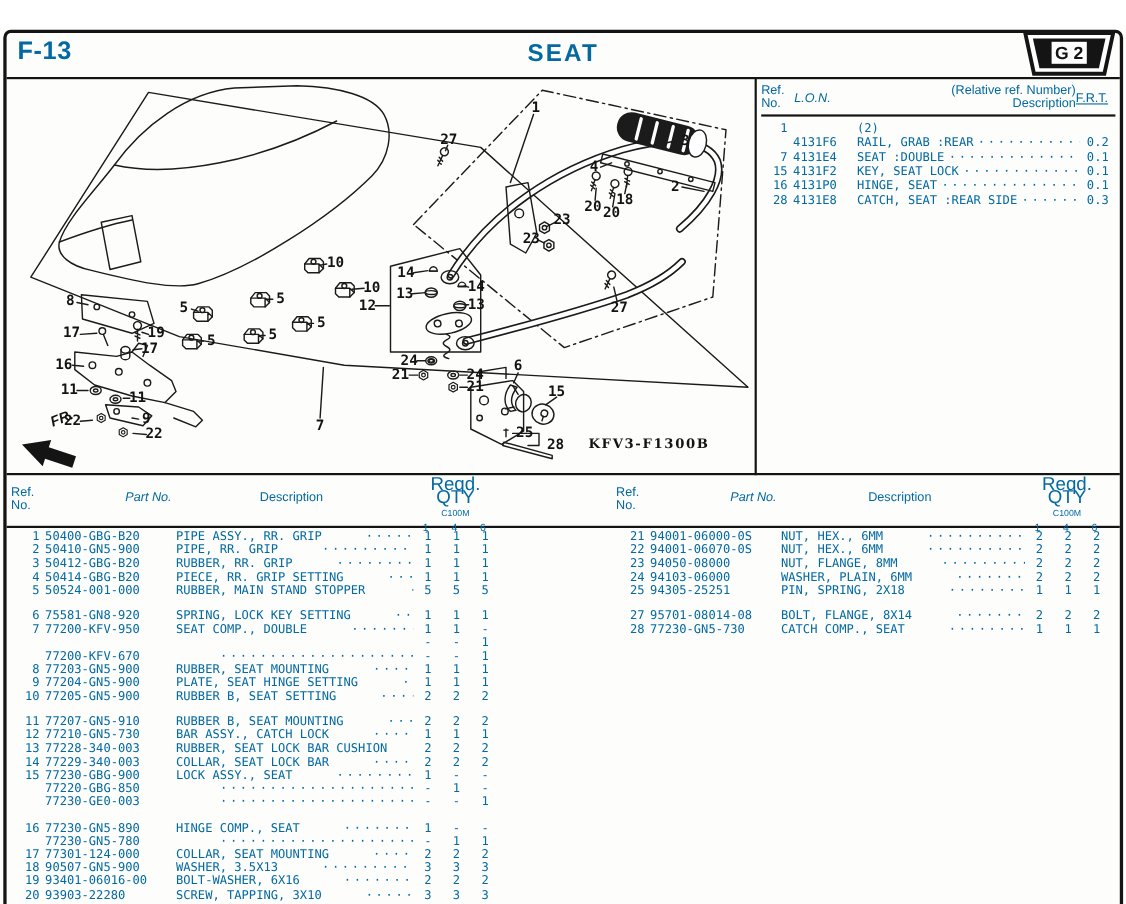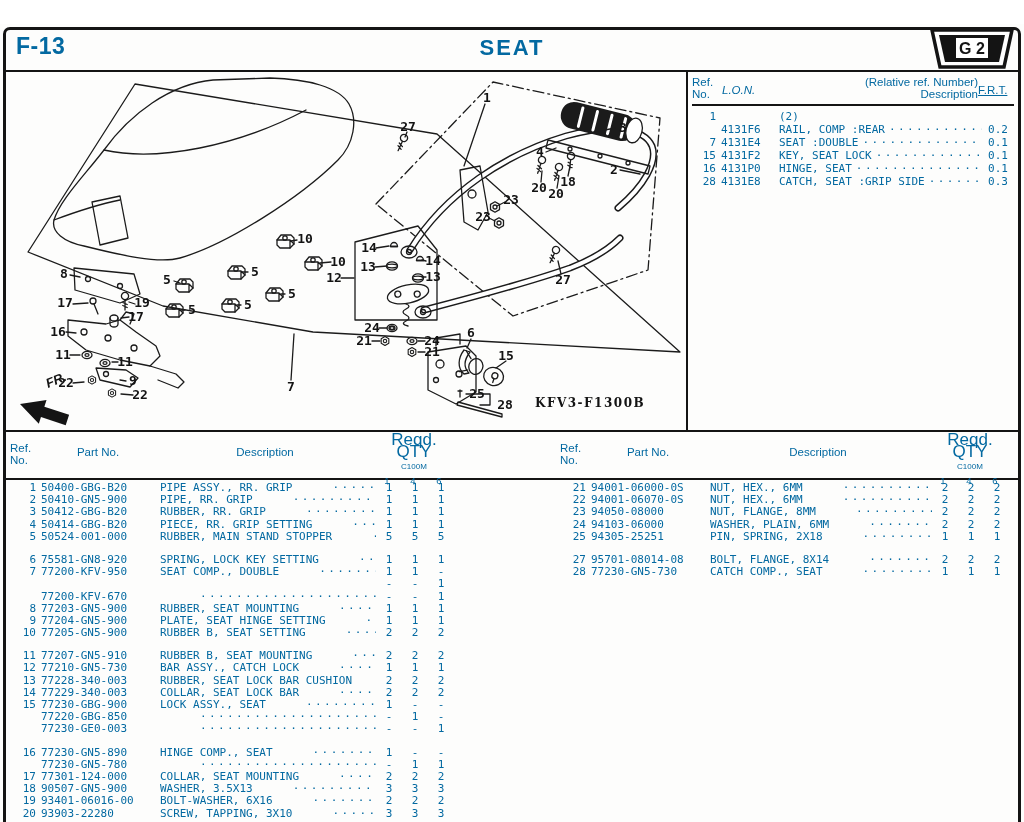--- a/index.html
+++ b/index.html
@@ -30,21 +30,21 @@
   .rr .dsc{flex:1;display:flex;overflow:hidden;}
   .rr .frt{width:32px;text-align:center;flex:none;}
   .dots{flex:1;overflow:hidden;letter-spacing:2.4px;margin-left:4px;white-space:pre;}
 
   
   .ptable{position:absolute;top:410px;}
   .ptable.left{left:10px;width:444px;}
   .ptable.right{left:560px;width:450px;}
   .pt-head{display:flex;font-size:11.5px;line-height:12px;height:42px;}
   .pt-head .h-refno{width:30px;padding-top:8px;}
-  .pt-head .h-part{width:116px;text-align:center;padding-top:12px;}
+  .pt-head .h-part{width:116px;text-align:right;padding-top:12px;font-style:italic;}
   .pt-head .h-desc{flex:1;text-align:center;padding-top:12px;}
   .pt-head .h-qty{width:80px;text-align:center;}
   .h-qty .qty-line{font-size:17px;}
   .h-qty .model-line{font-size:8px;margin-top:3px;}
   .h-qty .cols{display:flex;font-size:9.5px;margin-top:2px;}
   .h-qty .cols span{width:26px;text-align:center;}
   .pt-body{margin-top:6px;}
   .pr{display:flex;height:12.2px;font:11px/12.2px "DejaVu Sans Mono",monospace;white-space:pre;}
   .pr.gap{margin-top:11px;}
   .pr .c-ref{width:26px;text-align:right;padding-right:5px;flex:none;}
@@ -298,25 +298,25 @@
       </span>
       <span class="h-lon">L.O.N.</span>
       <span class="h-rel">
         <span>(Relative ref. Number)</span><br><span>Description</span>
       </span>
       <span class="h-frt">F.R.T.</span>
     </div>
     <div class="rt-div"></div>
     <div id="refBody">
         <div class="rr"><span class="ref">1</span><span class="lon"></span><span class="dsc"><span class="dt">(2)</span><span class="dots"></span></span><span class="frt"></span></div>
-        <div class="rr"><span class="ref"></span><span class="lon">4131F6</span><span class="dsc"><span class="dt">RAIL, COMP :REAR</span><span class="dots">········································</span></span><span class="frt">0.2</span></div>
+        <div class="rr"><span class="ref"></span><span class="lon">4131F6</span><span class="dsc"><span class="dt">RAIL, GRAB :REAR</span><span class="dots">········································</span></span><span class="frt">0.2</span></div>
         <div class="rr"><span class="ref">7</span><span class="lon">4131E4</span><span class="dsc"><span class="dt">SEAT :DOUBLE</span><span class="dots">········································</span></span><span class="frt">0.1</span></div>
         <div class="rr"><span class="ref">15</span><span class="lon">4131F2</span><span class="dsc"><span class="dt">KEY, SEAT LOCK</span><span class="dots">········································</span></span><span class="frt">0.1</span></div>
         <div class="rr"><span class="ref">16</span><span class="lon">4131P0</span><span class="dsc"><span class="dt">HINGE, SEAT</span><span class="dots">········································</span></span><span class="frt">0.1</span></div>
-        <div class="rr"><span class="ref">28</span><span class="lon">4131E8</span><span class="dsc"><span class="dt">CATCH, SEAT :GRIP SIDE</span><span class="dots">········································</span></span><span class="frt">0.3</span></div>
+        <div class="rr"><span class="ref">28</span><span class="lon">4131E8</span><span class="dsc"><span class="dt">CATCH, SEAT :REAR SIDE</span><span class="dots">········································</span></span><span class="frt">0.3</span></div>
       </div>
   </div>
 
   <div class="ptable left">
     <div class="pt-head">
       <span class="h-refno">
         <span>Ref.</span><br><span>No.</span>
       </span>
       <span class="h-part">Part No.</span>
       <span class="h-desc">Description</span>

